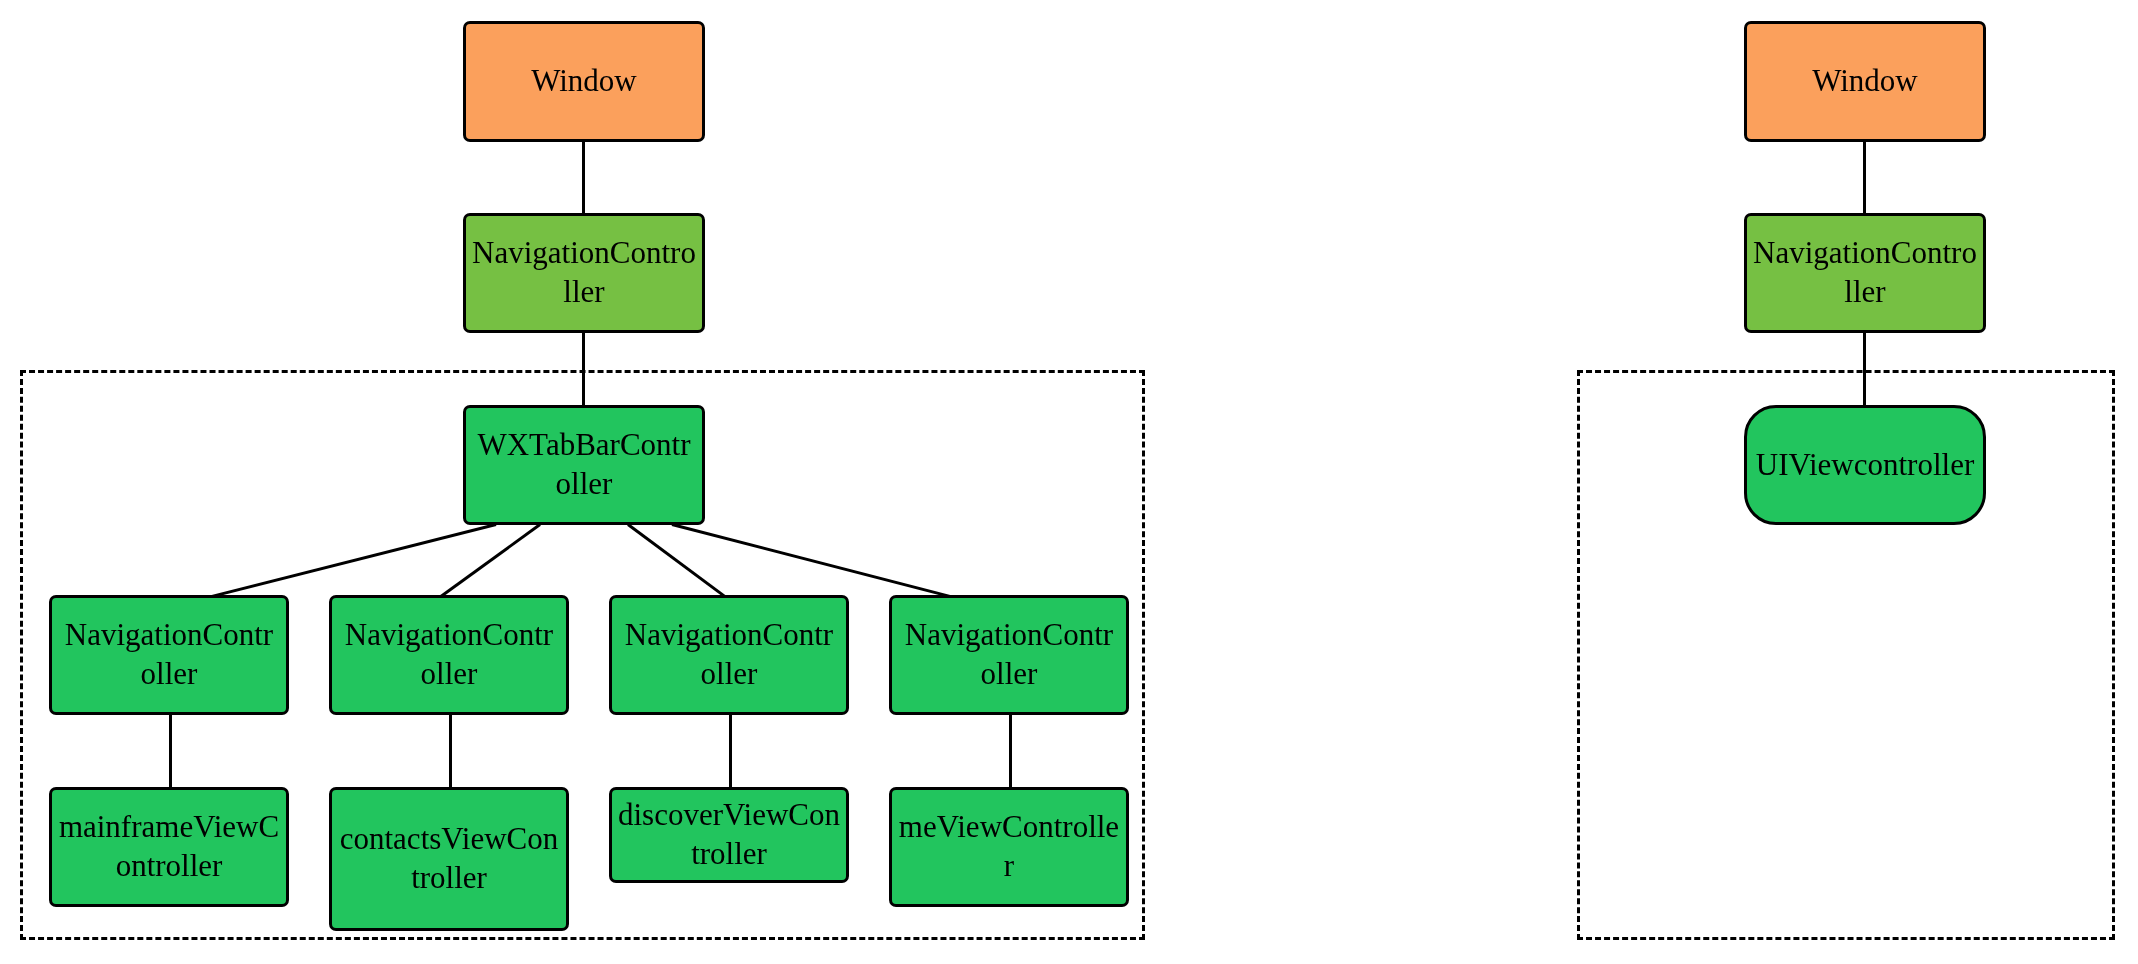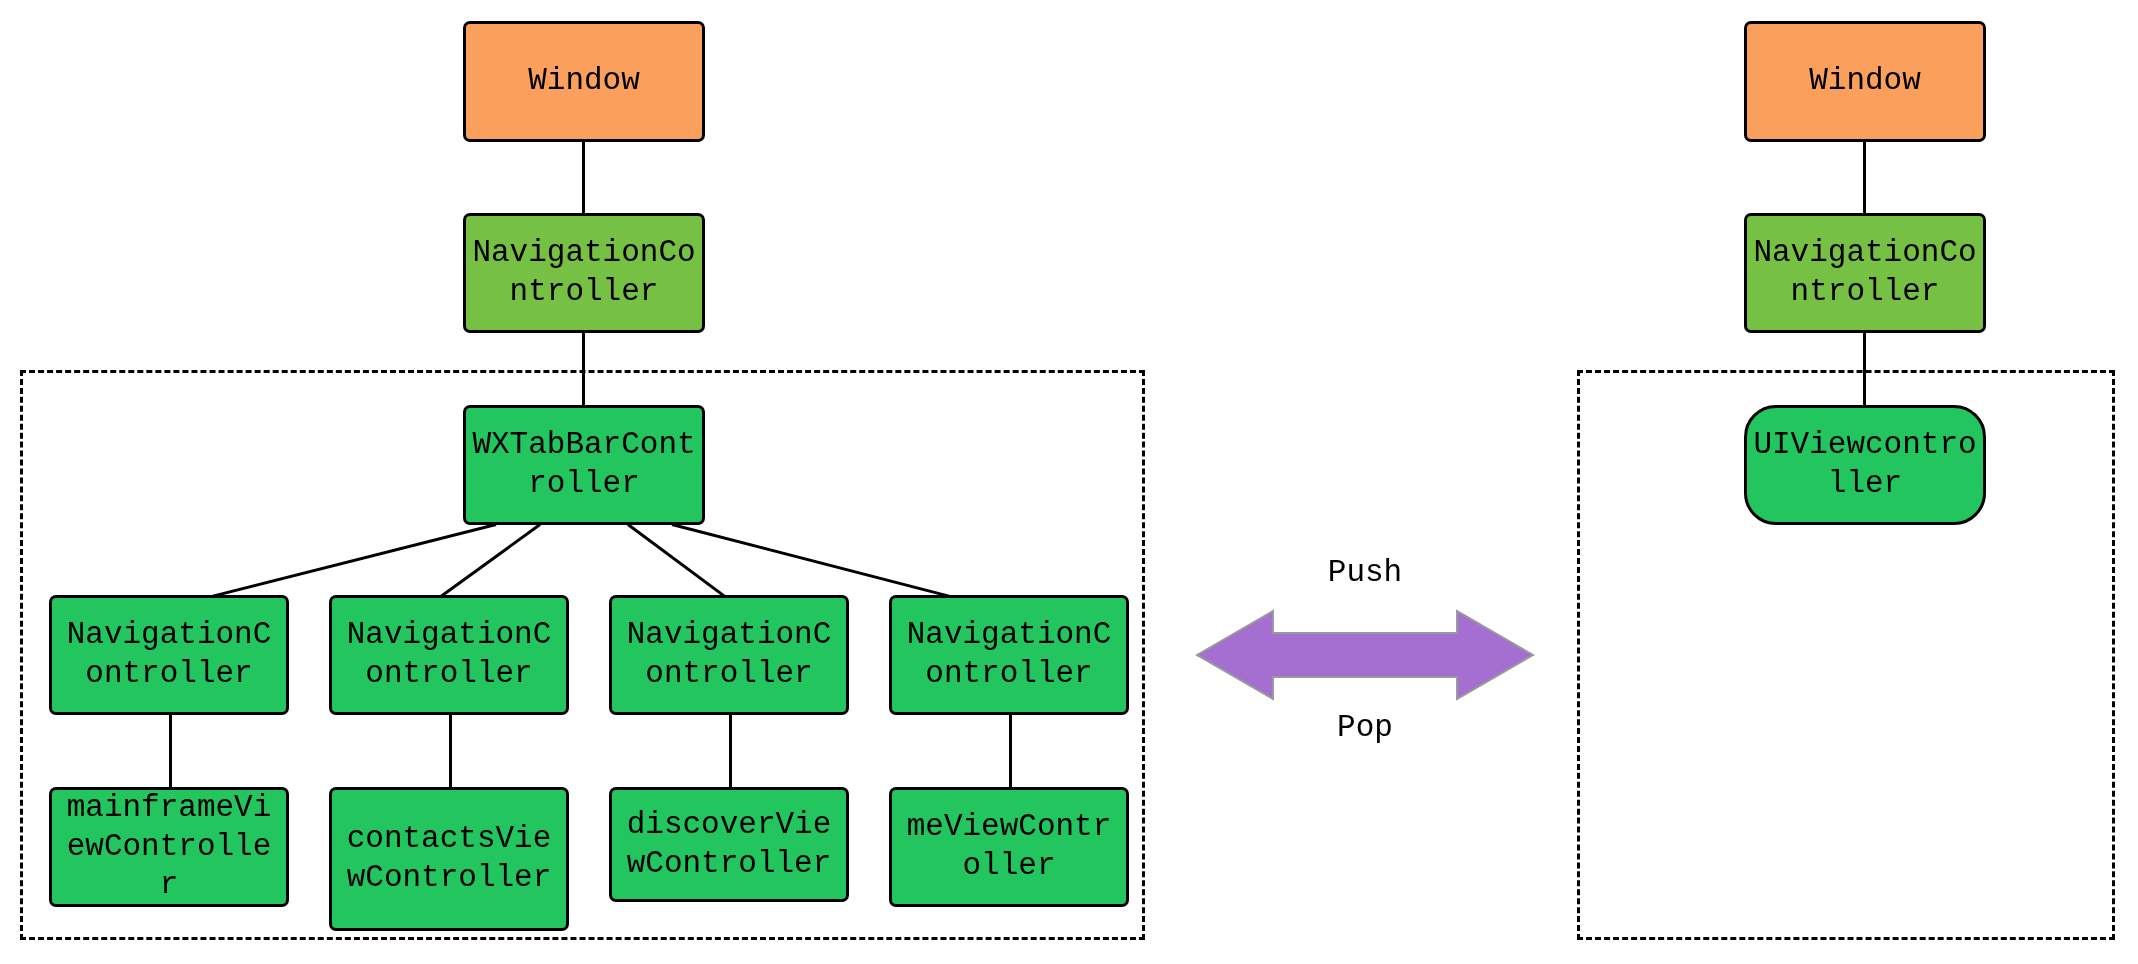--- a/index.html
+++ b/index.html
@@ -6,21 +6,21 @@
     margin: 0;
     padding: 0;
     background: #ffffff;
   }
   #canvas {
     position: relative;
     width: 2138px;
     height: 964px;
     background: #ffffff;
     overflow: hidden;
-    font-family: Liberation Mono, monospace;
+    font-family: Liberation Serif, serif;
   }
   .group-box {
     position: absolute;
     border: 3px dashed #000000;
     box-sizing: border-box;
     background: transparent;
   }
   .node {
     position: absolute;
     box-sizing: border-box;
@@ -116,34 +116,27 @@
   <div class="node gray" style="left:889px; top:595px; width:240px; height:120px;">
     <span class="label">NavigationController</span>
   </div>
 
   <div class="node gray" style="left:49px; top:787px; width:240px; height:120px;">
     <span class="label">mainframeViewController</span>
   </div>
   <div class="node gray" style="left:329px; top:787px; width:240px; height:144px;">
     <span class="label">contactsViewController</span>
   </div>
-  <div class="node gray" style="left:609px; top:787px; width:240px; height:115px;">
+  <div class="node gray" style="left:609px; top:787px; width:240px; height:96px;">
     <span class="label">discoverViewController</span>
   </div>
   <div class="node gray" style="left:889px; top:787px; width:240px; height:120px;justify-content:center;">
     <span class="label">meViewController</span>
   </div>
 
-  <div class="arrow-wrap" style="left:1195px; top:555px; width:340px; height:200px;">
-    <div class="arrow-label" style="top:0px;">Push</div>
-    <svg width="340" height="100" viewBox="0 0 340 100" style="position:absolute; top:50px; left:0;">
-      <polygon points="2,50 78,6 78,28 262,28 262,6 338,50 262,94 262,72 78,72 78,94" fill="#A46FD0" stroke="#9a9a9a" stroke-width="2" stroke-linejoin="miter"></polygon>
-    </svg>
-    <div class="arrow-label" style="top:155px;">Pop</div>
-  </div>
 
   <div class="group-box" style="left:1577px; top:370px; width:538px; height:570px;"></div>
 
   <div class="edge edge-v" style="left:1863px; top:140px; height:75px;"></div>
   <div class="edge edge-v" style="left:1863px; top:331px; height:76px;"></div>
 
   <div class="node orange" style="left:1744px; top:21px; width:242px; height:121px;">
     <span class="label">Window</span>
   </div>
 

